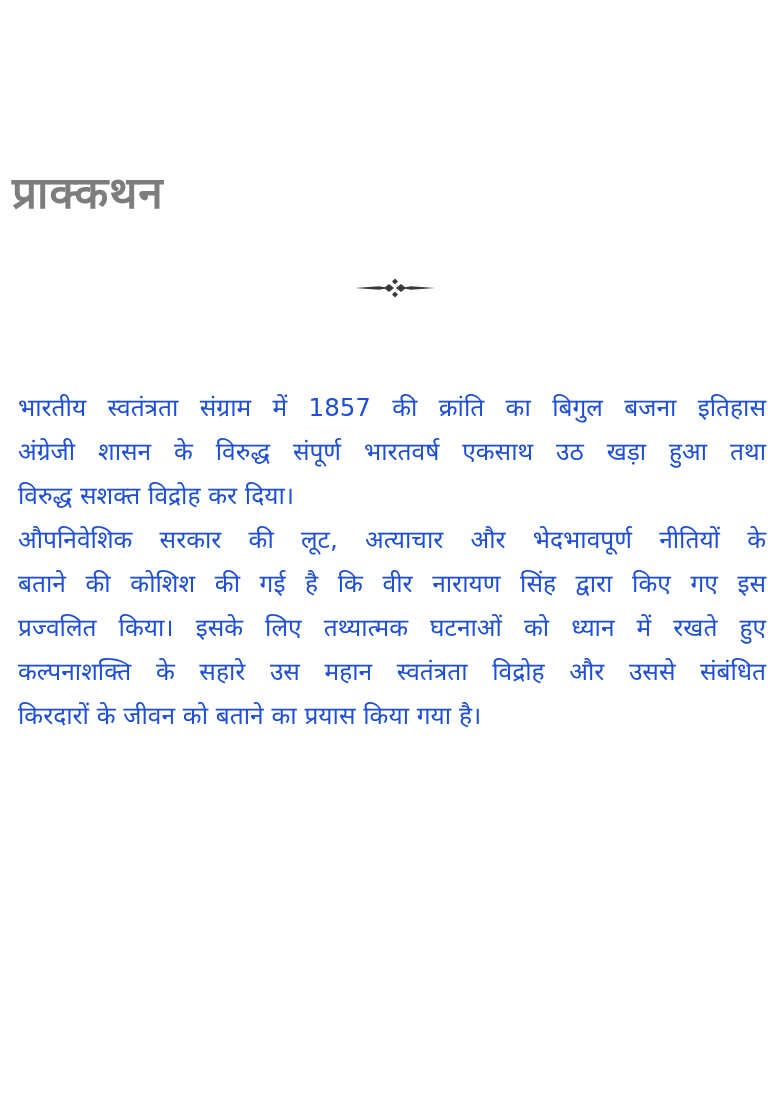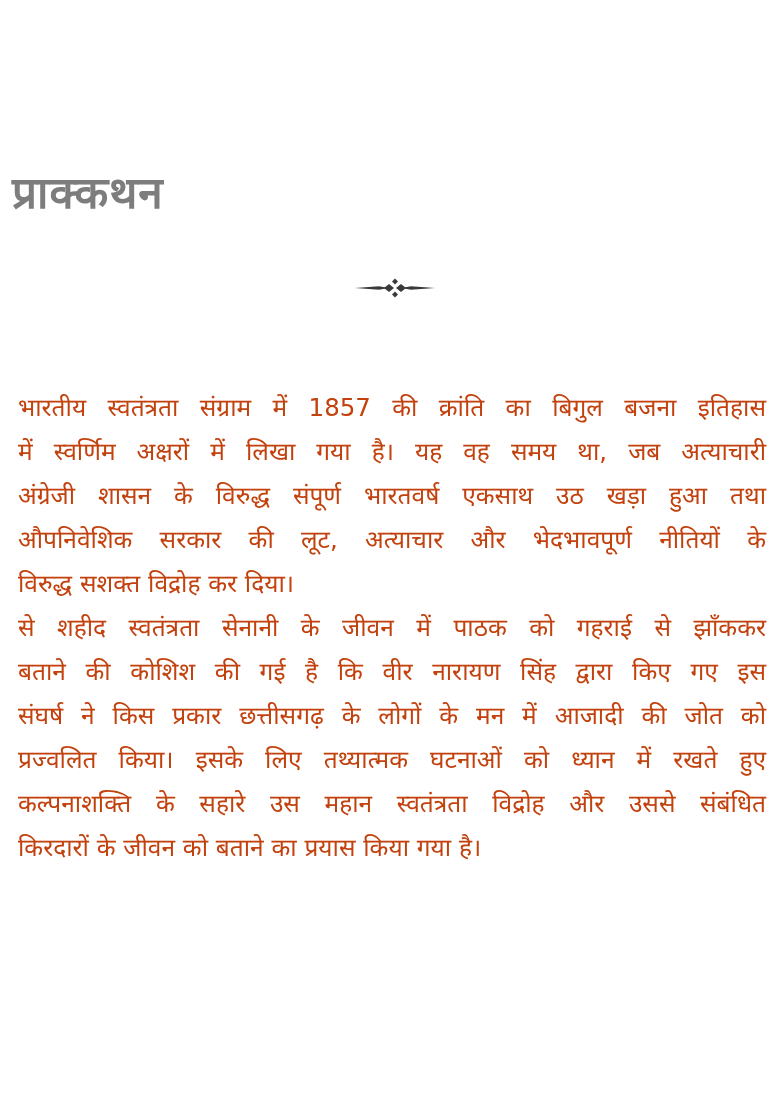--- a/index.html
+++ b/index.html
@@ -41,21 +41,21 @@
     }
     .line {
       display: block;
       height: 44px;
       line-height: 44px;
       font-size: 24.5px;
       text-align: justify;
       text-align-last: justify;
       white-space: nowrap;
       overflow: visible;
-      color: #c2410c;
+      color: #1d4ed8;
     }
     .line.last {
       text-align-last: left;
     }
     .line.indent {
       padding-left: 84px;
     }
   </style>
 </head>
 <body>
@@ -73,26 +73,23 @@
   <path d="M43 10 L48 6 L53 10 L48 14 Z" fill="#3a3a3a"></path>
 
   <path d="M42 0.5 L45 3.5 L42 6.5 L39 3.5 Z" fill="#3a3a3a"></path>
 
   <path d="M42 13.5 L45 16.5 L42 19.5 L39 16.5 Z" fill="#3a3a3a"></path>
 </svg>
 
 <div class="body-text">
   <div>
     <span class="line">भारतीय स्वतंत्रता संग्राम में 1857 की क्रांति का बिगुल बजना इतिहास</span>
-    <span class="line">में स्वर्णिम अक्षरों में लिखा गया है। यह वह समय था, जब अत्याचारी</span>
     <span class="line">अंग्रेजी शासन के विरुद्ध संपूर्ण भारतवर्ष एकसाथ उठ खड़ा हुआ तथा</span>
+    <span class="line last">विरुद्ध सशक्त विद्रोह कर दिया।</span>
     <span class="line">औपनिवेशिक सरकार की लूट, अत्याचार और भेदभावपूर्ण नीतियों के</span>
-    <span class="line last">विरुद्ध सशक्त विद्रोह कर दिया।</span>
   </div>
   <div>
-    <span class="line">से शहीद स्वतंत्रता सेनानी के जीवन में पाठक को गहराई से झाँककर</span>
     <span class="line">बताने की कोशिश की गई है कि वीर नारायण सिंह द्वारा किए गए इस</span>
-    <span class="line">संघर्ष ने किस प्रकार छत्तीसगढ़ के लोगों के मन में आजादी की जोत को</span>
     <span class="line">प्रज्वलित किया। इसके लिए तथ्यात्मक घटनाओं को ध्यान में रखते हुए</span>
     <span class="line">कल्पनाशक्ति के सहारे उस महान स्वतंत्रता विद्रोह और उससे संबंधित</span>
     <span class="line last">किरदारों के जीवन को बताने का प्रयास किया गया है।</span>
   </div>
 </div>
 
 </body></html>

